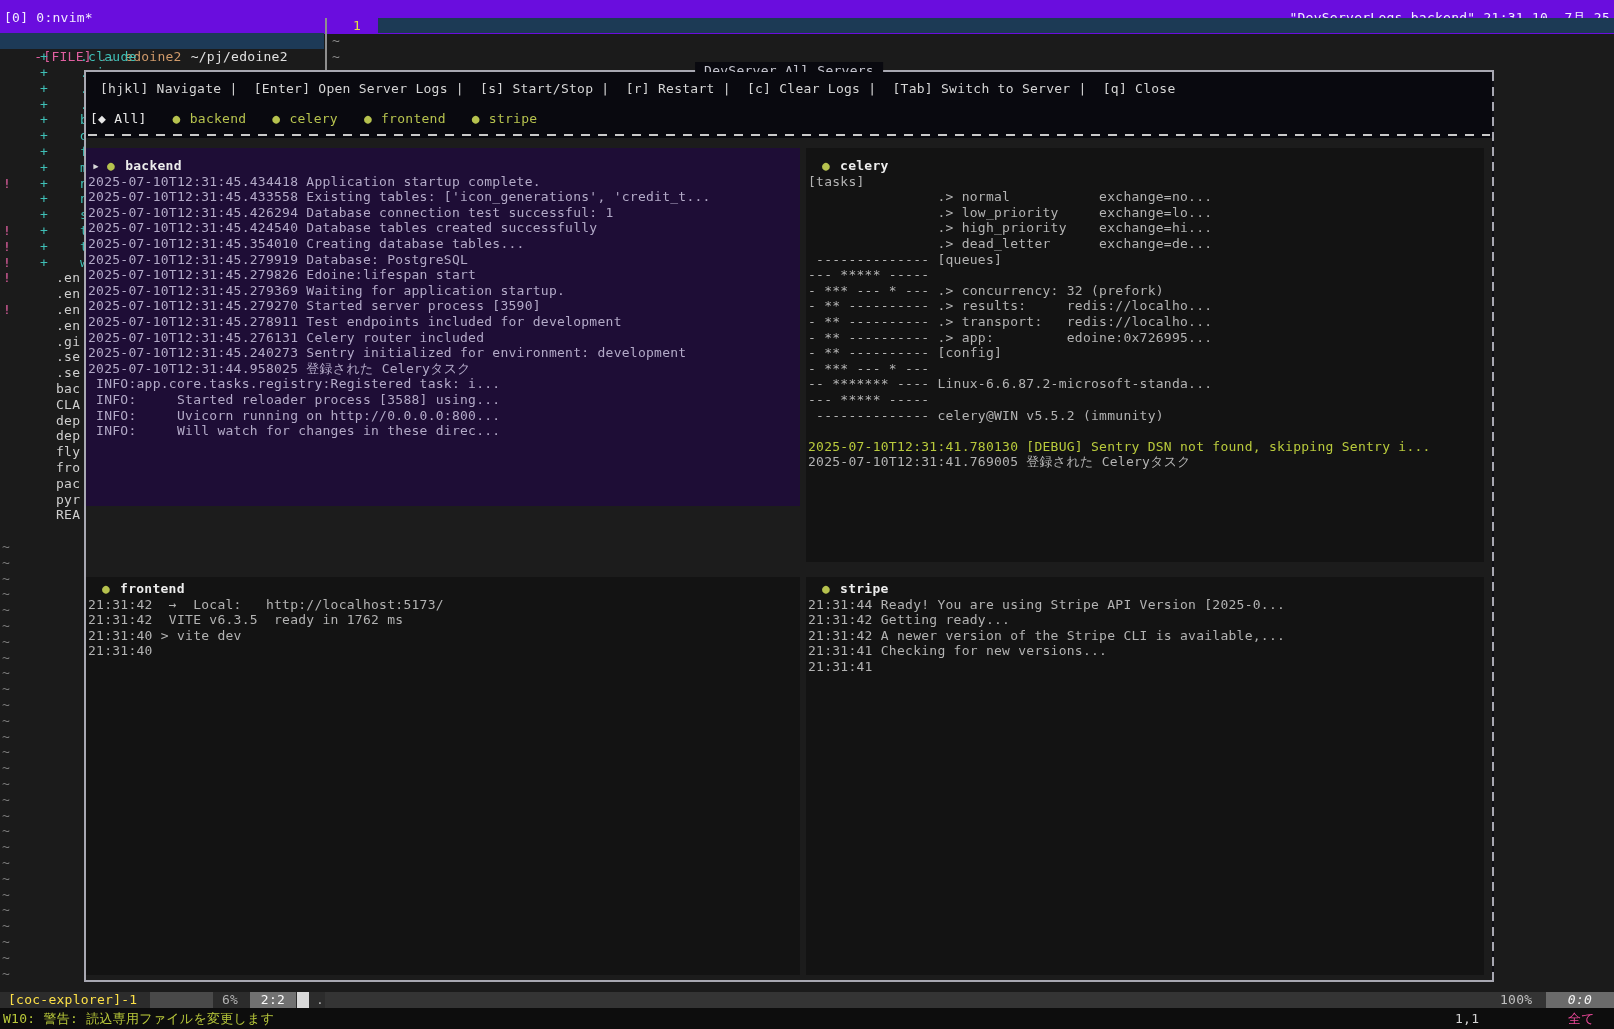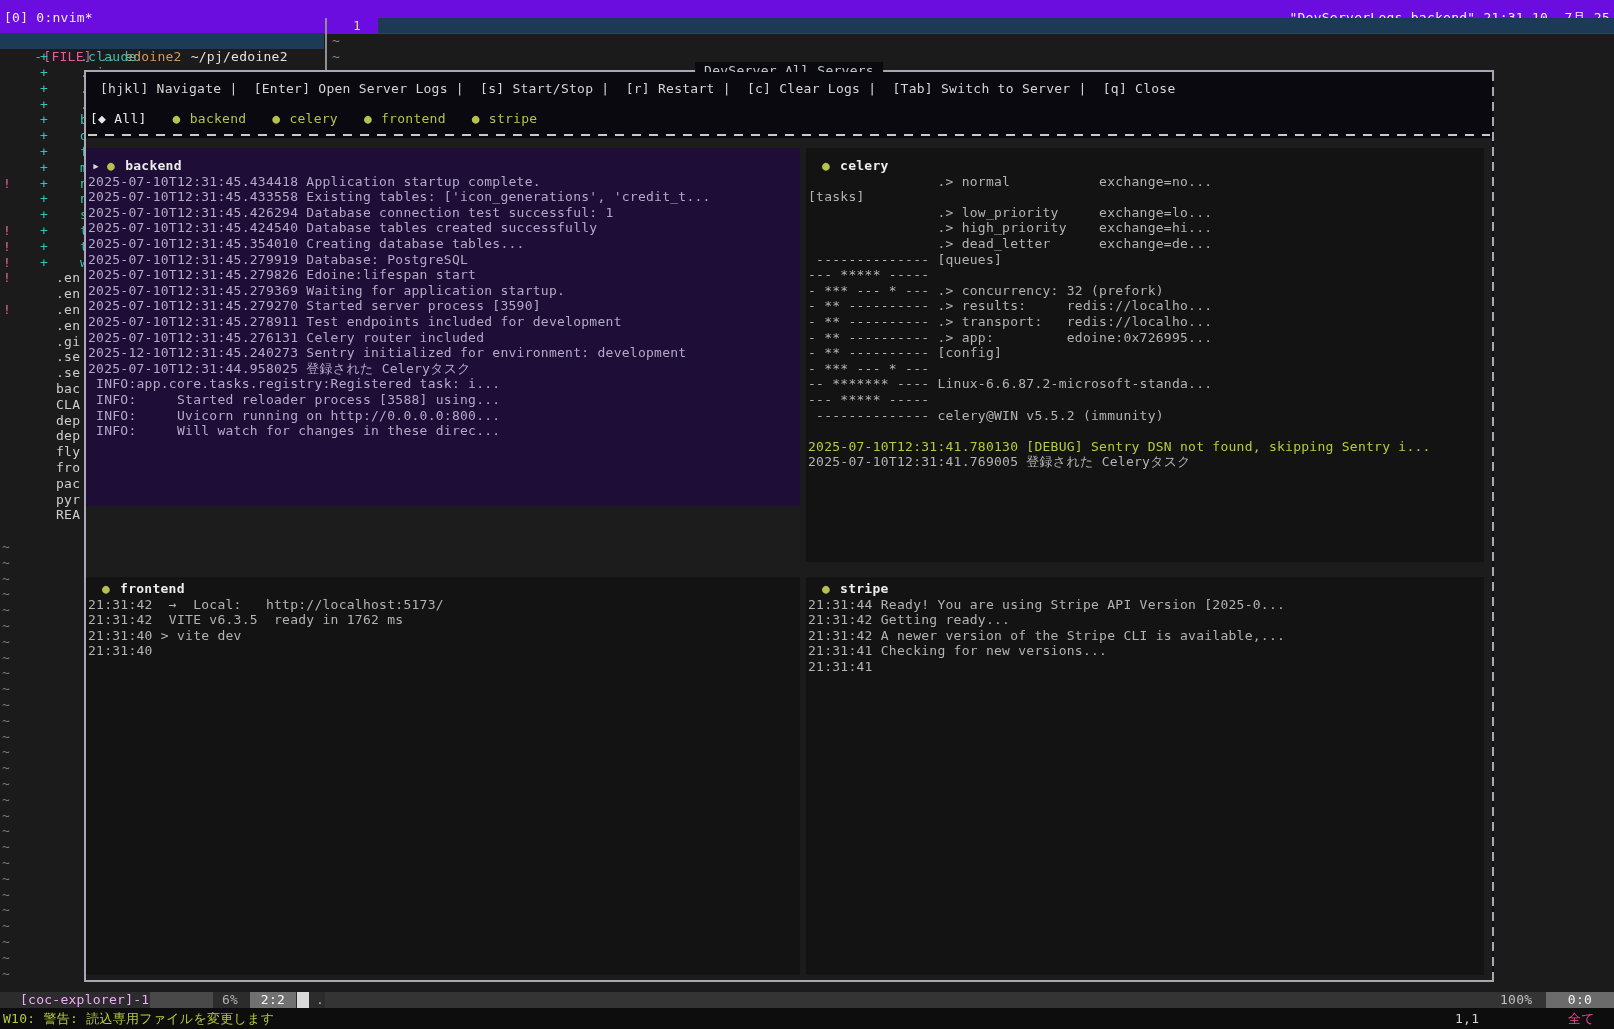--- a/index.html
+++ b/index.html
@@ -71,28 +71,28 @@
   .pane-header.unsel{padding-left:14px;}
   .pane-header .dot{margin-right:10px;}
   .pane-header .sel-arrow{margin-right:7px;}
   .pane-title{color:#ececec;font-weight:bold;}
   .log-line{height:15.6px;white-space:pre;overflow:hidden;}
   .hl-yellow{color:#b9ca3c;}
 
   
   .statusline{left:0;top:992px;width:1614px;height:16px;background:#343434;line-height:16px;}
   .sl-explorer{position:absolute;left:0;top:0;width:325px;height:16px;background:#2c2c2c;}
-  .sl-label{position:absolute;left:20px;color:#f0abfc;text-align:right;}
+  .sl-label{position:absolute;left:8px;color:#fde047;text-align:right;}
   .sl-block1{position:absolute;left:150px;width:63px;height:16px;background:#494949;}
   .sl-pct{position:absolute;left:222px;color:#b0b0b0;}
   .sl-cursor{position:absolute;left:250px;width:46px;height:16px;background:#717171;color:#fbfbfb;text-align:center;}
   .sl-cursorblock{position:absolute;left:297px;width:12px;height:16px;background:#d9d9d9;}
   .sl-dot{position:absolute;left:316px;color:#b0b0b0;}
   .sl-rpct{position:absolute;left:1500px;color:#c0c0c0;}
-  .sl-rcursor{position:absolute;left:1546px;width:68px;height:16px;background:#6b6b6b;color:#f5f5f5;text-align:center;}
+  .sl-rcursor{position:absolute;left:1546px;width:68px;height:16px;background:#6b6b6b;color:#f5f5f5;text-align:center;font-style:italic;}
   .cmdline{left:0;top:1008px;width:1614px;height:21px;background:#0d0d0d;line-height:21px;}
   .cmd-msg{position:absolute;left:3px;color:#b8c83a;}
   .cmd-pos{position:absolute;left:1455px;color:#d2d2d2;}
   .cmd-all{position:absolute;left:1568px;color:#ec4899;}
 </style>
 </head>
 <body>
 
 <div id="screen">
 
@@ -199,34 +199,34 @@
           <div class="log-line">2025-07-10T12:31:45.433558 Existing tables: ['icon_generations', 'credit_t...</div>
           <div class="log-line">2025-07-10T12:31:45.426294 Database connection test successful: 1</div>
           <div class="log-line">2025-07-10T12:31:45.424540 Database tables created successfully</div>
           <div class="log-line">2025-07-10T12:31:45.354010 Creating database tables...</div>
           <div class="log-line">2025-07-10T12:31:45.279919 Database: PostgreSQL</div>
           <div class="log-line">2025-07-10T12:31:45.279826 Edoine:lifespan start</div>
           <div class="log-line">2025-07-10T12:31:45.279369 Waiting for application startup.</div>
           <div class="log-line">2025-07-10T12:31:45.279270 Started server process [3590]</div>
           <div class="log-line">2025-07-10T12:31:45.278911 Test endpoints included for development</div>
           <div class="log-line">2025-07-10T12:31:45.276131 Celery router included</div>
-          <div class="log-line">2025-12-10T12:31:45.240273 Sentry initialized for environment: development</div>
+          <div class="log-line">2025-07-10T12:31:45.240273 Sentry initialized for environment: development</div>
           <div class="log-line">2025-07-10T12:31:44.958025 登録された Celeryタスク</div>
           <div class="log-line"> INFO:app.core.tasks.registry:Registered task: i...</div>
           <div class="log-line"> INFO:     Started reloader process [3588] using...</div>
           <div class="log-line"> INFO:     Uvicorn running on http://0.0.0.0:800...</div>
           <div class="log-line"> INFO:     Will watch for changes in these direc...</div>
         </div>
     </div>
 
     <div class="pane pane-celery">
       <div class="pane-header unsel"><span class="dot">●</span><span class="pane-title">celery</span></div>
       <div>
+          <div class="log-line">[tasks]</div>
           <div class="log-line">                .&gt; normal           exchange=no...</div>
-          <div class="log-line">[tasks]</div>
           <div class="log-line">                .&gt; low_priority     exchange=lo...</div>
           <div class="log-line">                .&gt; high_priority    exchange=hi...</div>
           <div class="log-line">                .&gt; dead_letter      exchange=de...</div>
           <div class="log-line"> -------------- [queues]</div>
           <div class="log-line">--- ***** -----</div>
           <div class="log-line">- *** --- * --- .&gt; concurrency: 32 (prefork)</div>
           <div class="log-line">- ** ---------- .&gt; results:     redis://localho...</div>
           <div class="log-line">- ** ---------- .&gt; transport:   redis://localho...</div>
           <div class="log-line">- ** ---------- .&gt; app:         edoine:0x726995...</div>
           <div class="log-line">- ** ---------- [config]</div>

